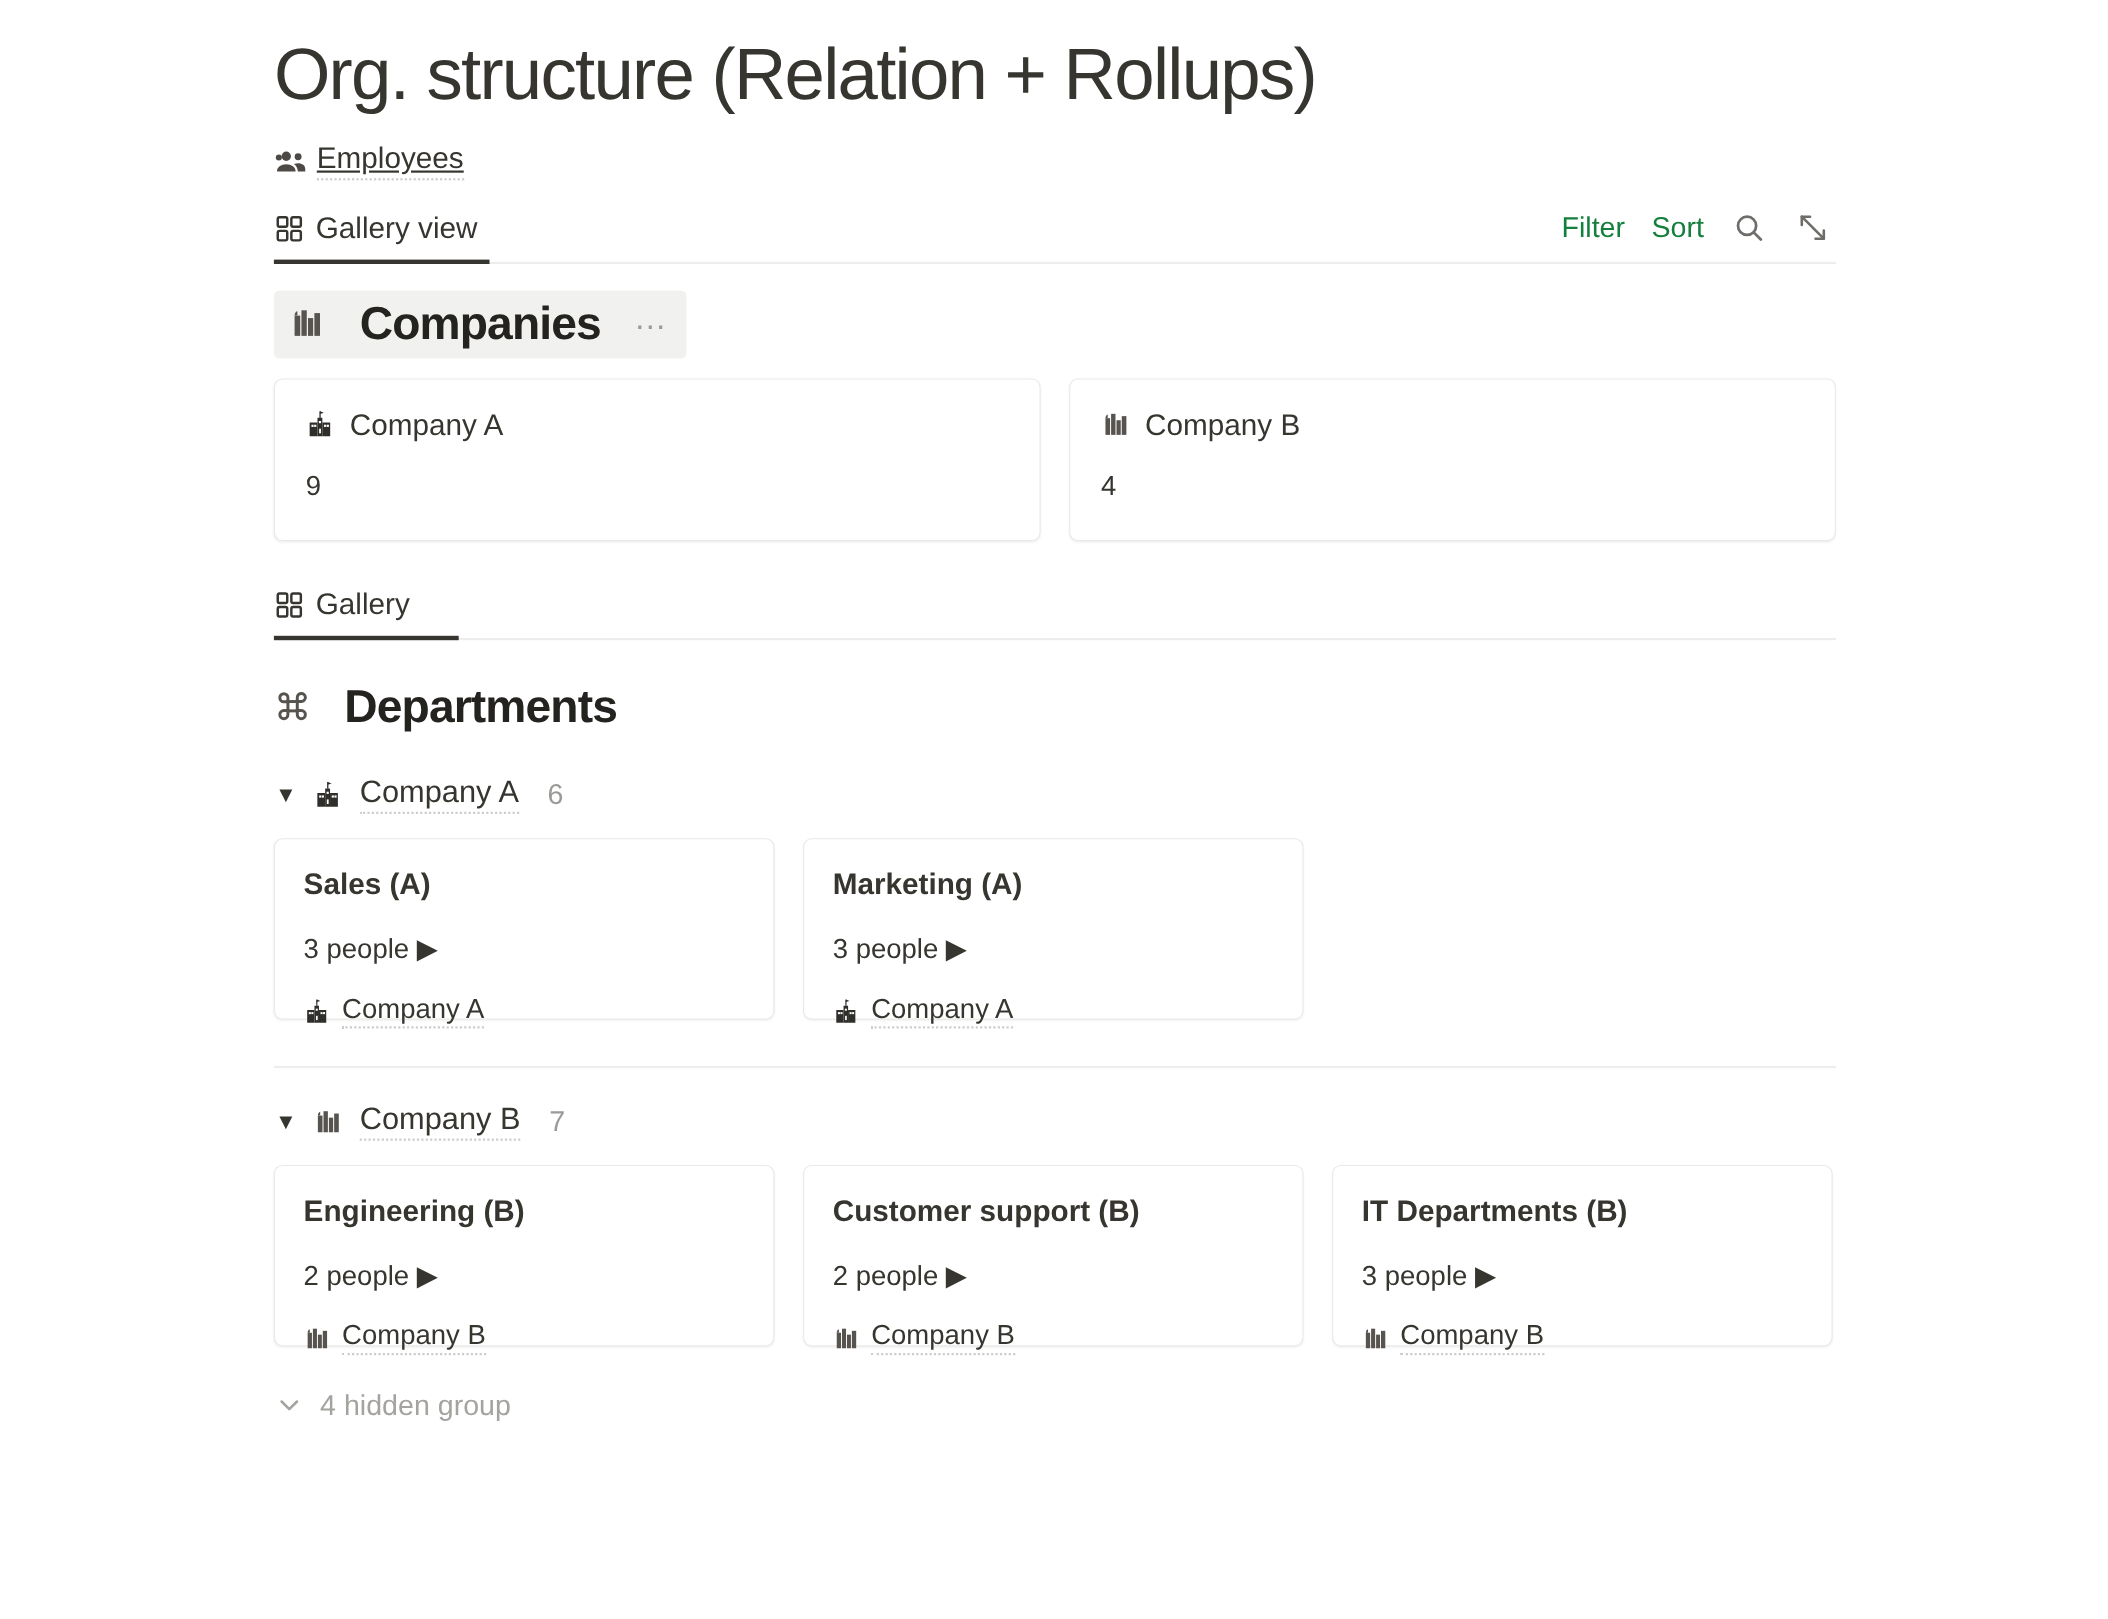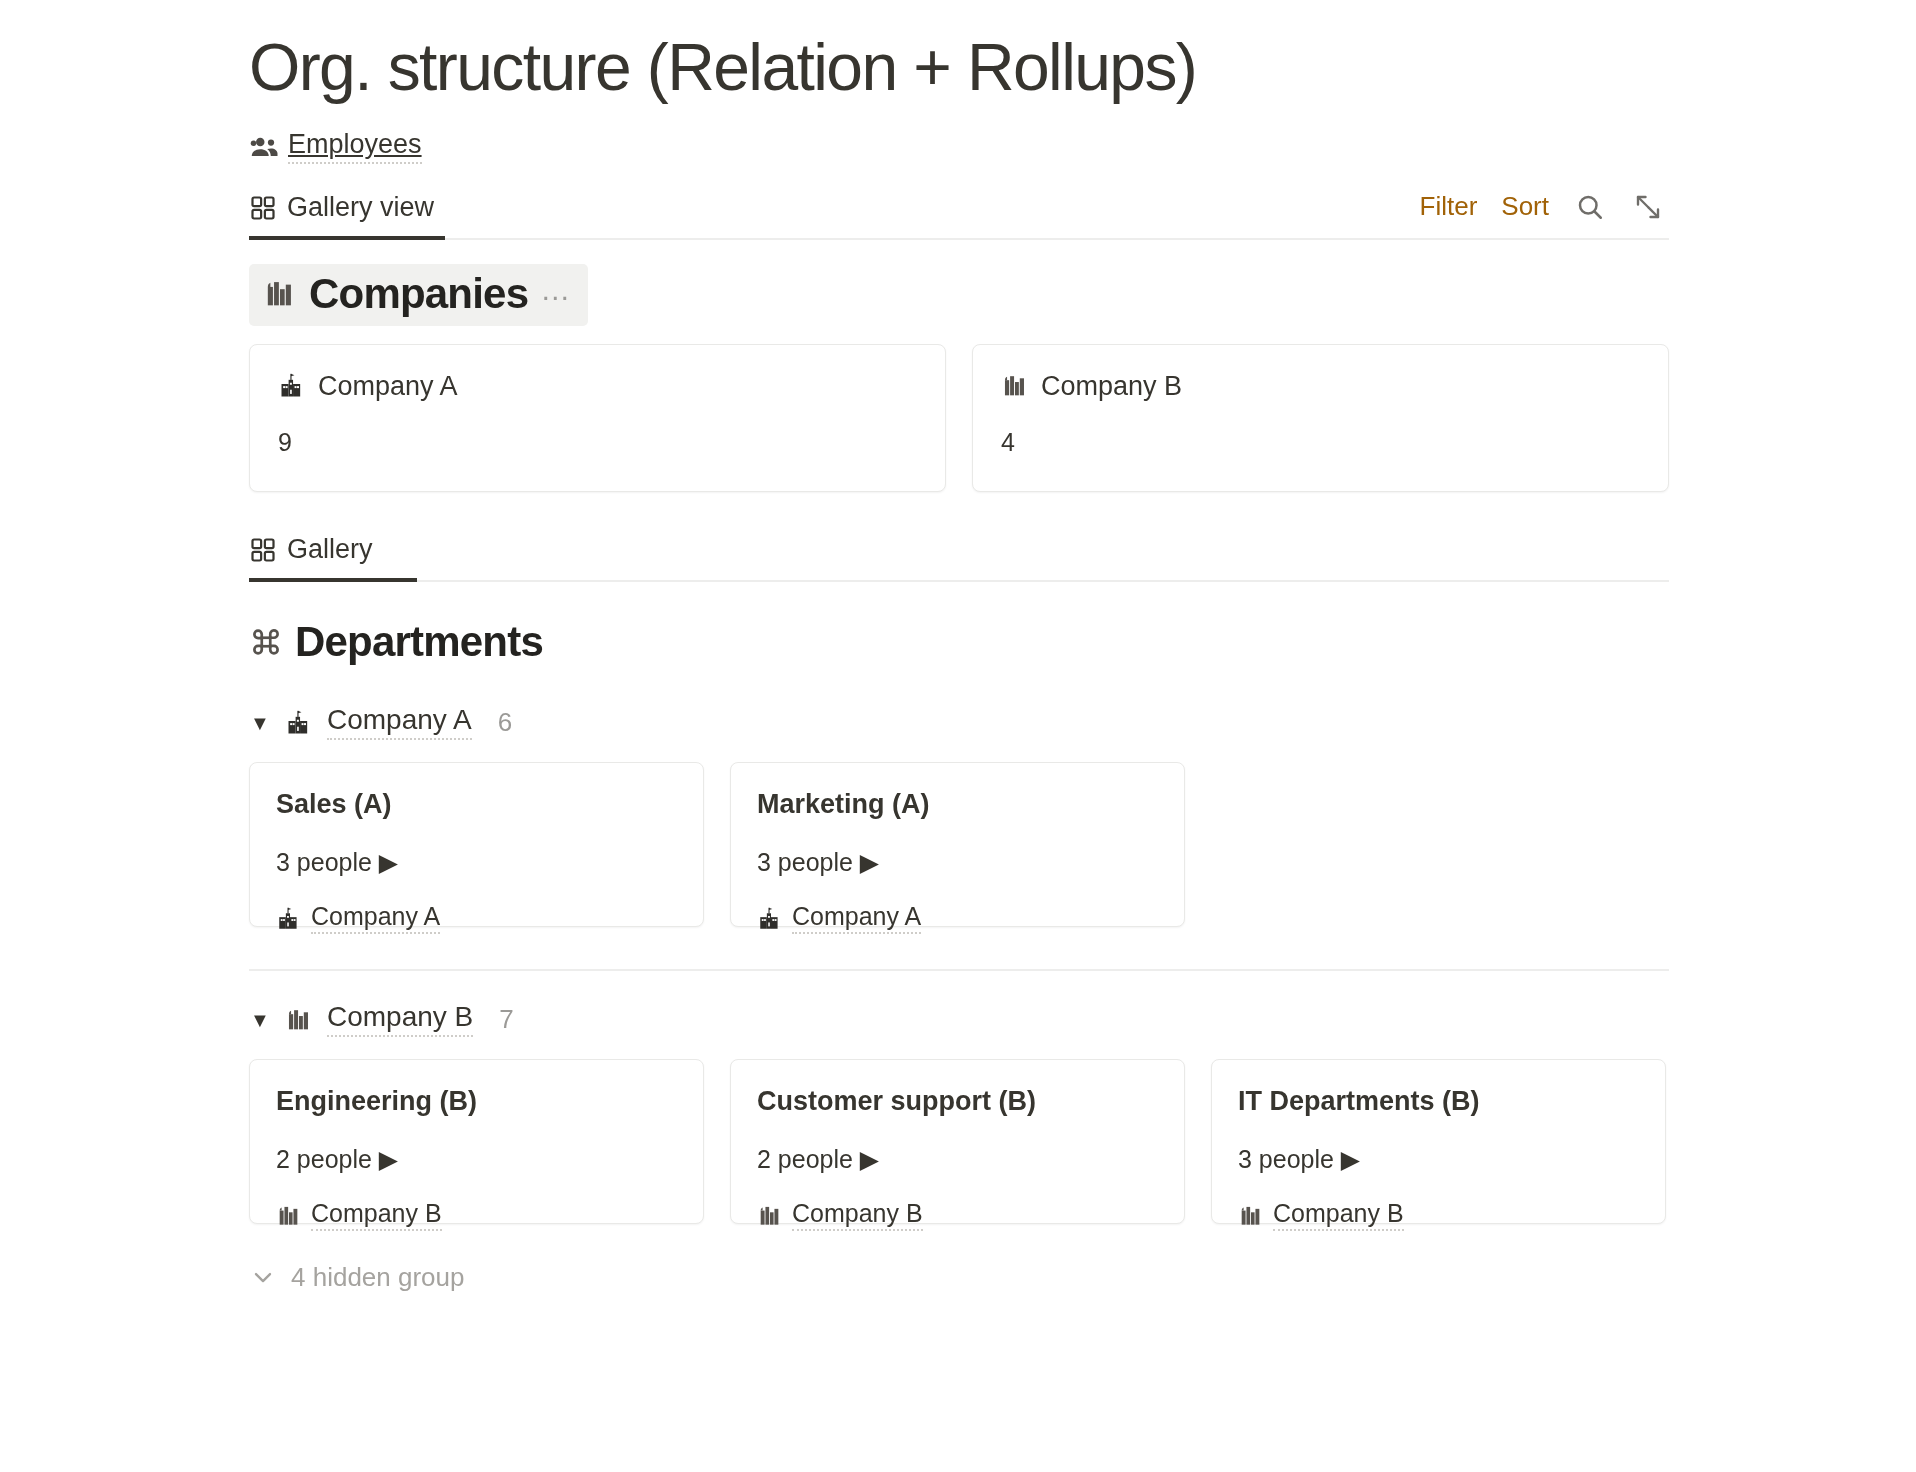--- a/index.html
+++ b/index.html
@@ -80,21 +80,21 @@
   .viewbar-right {
     position: absolute;
     right: 4px;
     top: 4px;
     display: flex;
     align-items: center;
     gap: 24px;
   }
   .tool-text {
     font-size: 26px;
-    color: #a16207;
+    color: #15803d;
   }
   .tool-icon {
     width: 34px;
     height: 34px;
     display: inline-flex;
     align-items: center;
     justify-content: center;
   }
   .tabrule {
     position: absolute;
@@ -109,21 +109,21 @@
     left: 0;
     bottom: 0;
     height: 4px;
     background: #37352f;
   }
 
   
   .section-head {
     display: inline-flex;
     align-items: center;
-    gap: 12px;
+    gap: 30px;
     margin-top: 24px;
     padding: 6px 16px 8px 14px;
     border-radius: 5px;
   }
   .section-head.highlight { background: #f1f1ef; }
   .section-title {
     font-size: 42px;
     font-weight: 700;
     letter-spacing: -0.8px;
     color: #242320;

